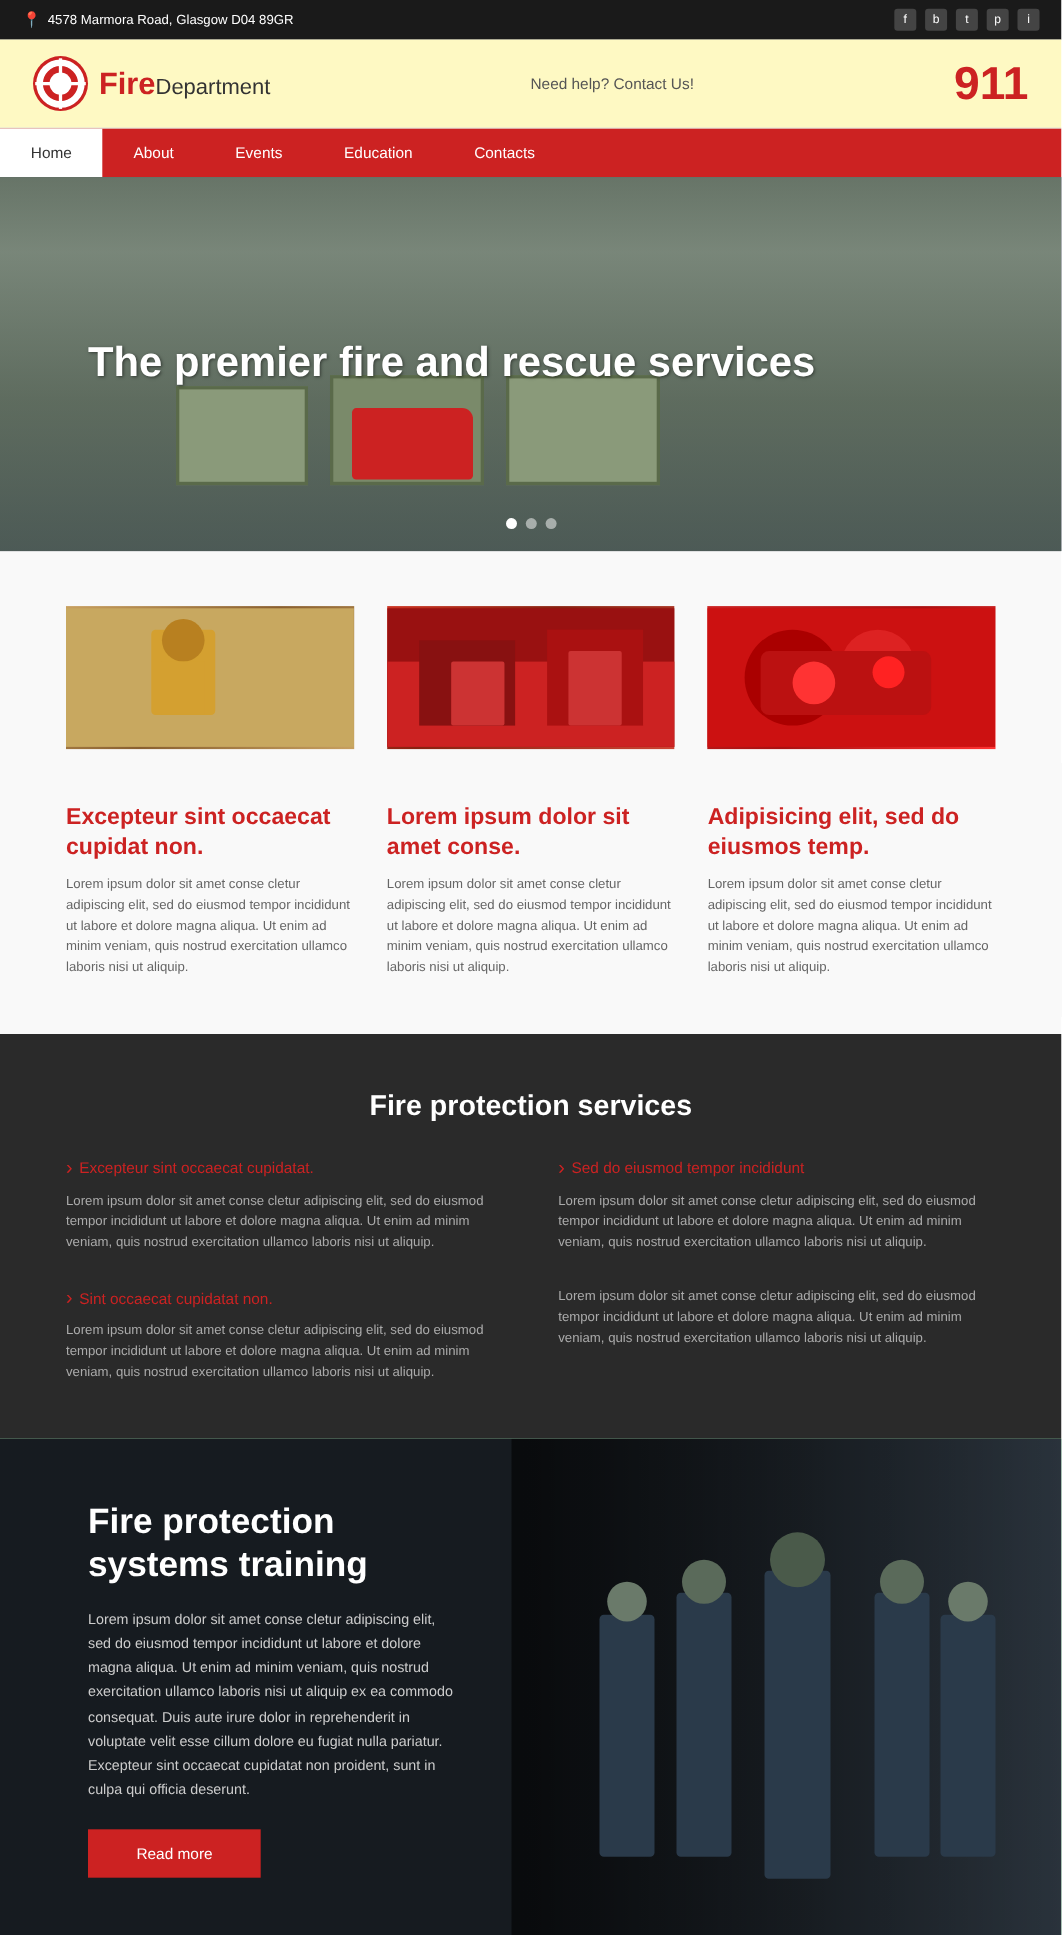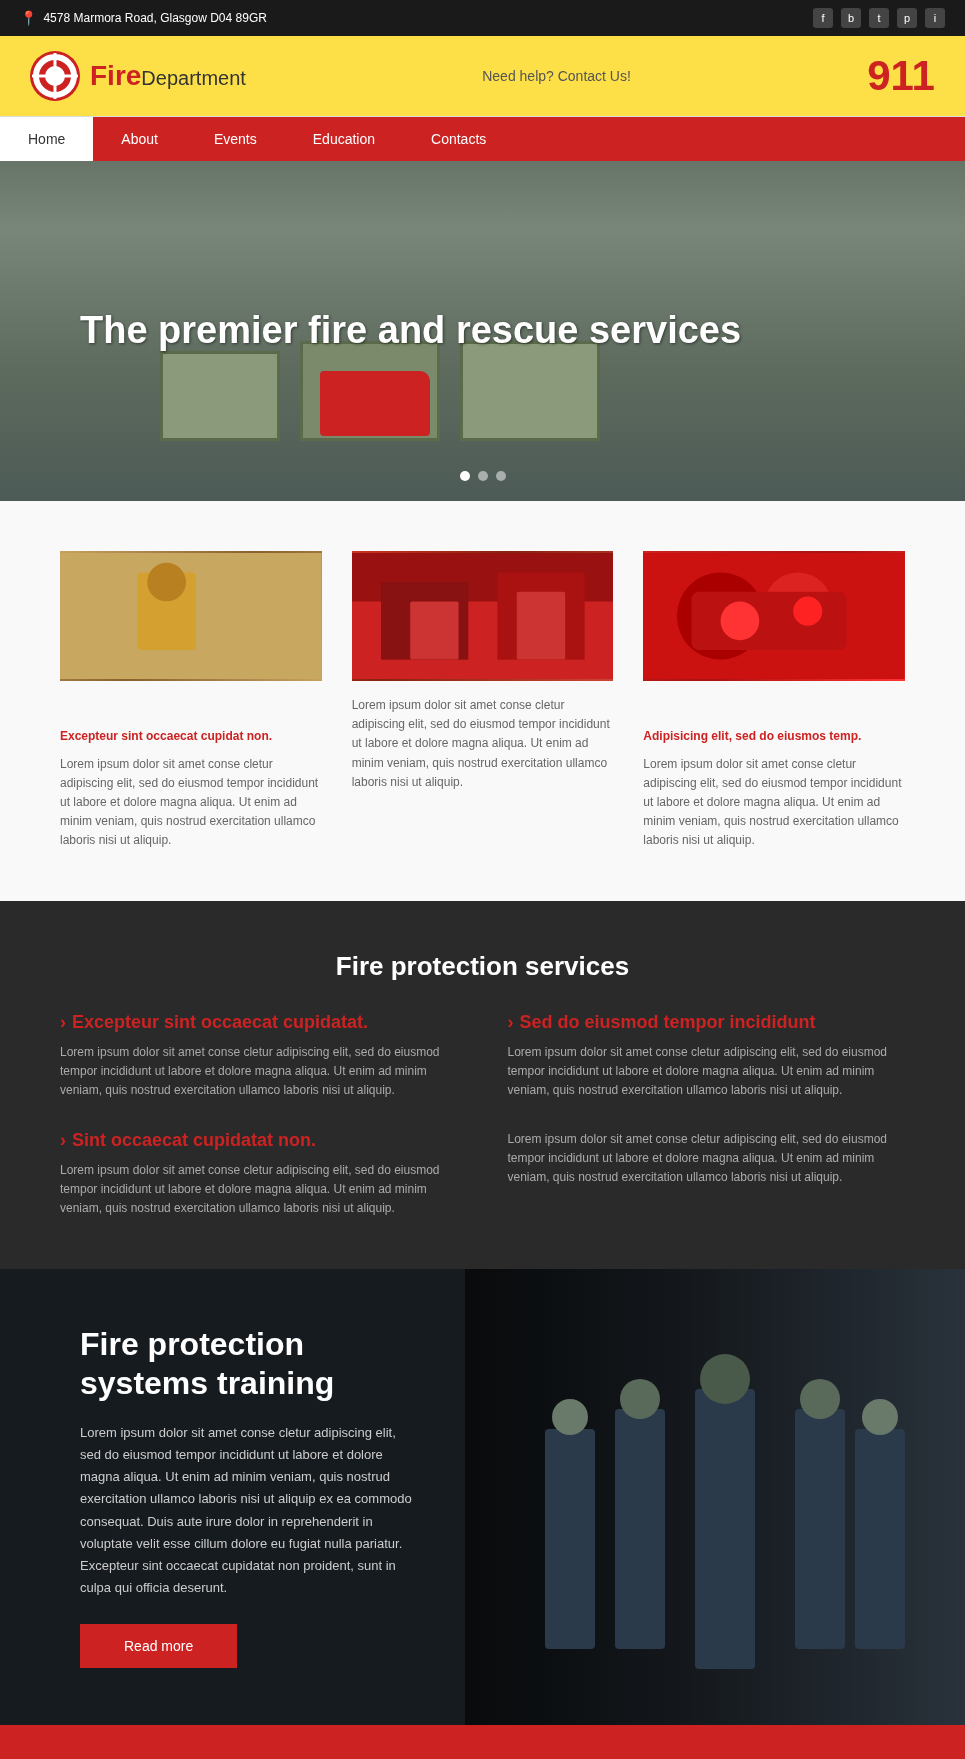--- a/index.html
+++ b/index.html
@@ -20,21 +20,21 @@
     .social-icon {
       width: 20px; height: 20px;
       background: #444;
       border-radius: 3px;
       display: flex; align-items: center; justify-content: center;
       font-size: 11px; color: #fff; cursor: pointer;
     }
 
     
     .header {
-      background: #fde047;
+      background: #fef9c3;
       padding: 15px 30px;
       display: flex;
       align-items: center;
       justify-content: space-between;
       border-bottom: 1px solid #ddd;
     }
     .logo { display: flex; align-items: center; gap: 10px; }
     .logo-icon {
       width: 50px; height: 50px;
       background: #cc2222;
@@ -136,21 +136,21 @@
     }
     .card-img-sim {
       width: 100%; height: 130px;
       margin-bottom: 15px;
     }
     .card-img-1 { background: linear-gradient(135deg, #c8a060 0%, #8a6030 50%, #c8a060 100%); }
     .card-img-2 { background: linear-gradient(135deg, #cc3322 0%, #882211 40%, #cc4433 100%); }
     .card-img-3 { background: linear-gradient(135deg, #cc2222 0%, #aa1111 50%, #ff3333 100%); }
     .card-title {
       color: #cc2222;
-      font-size: 12px;
+      font-size: 21px;
       font-weight: bold;
       margin-bottom: 10px;
       line-height: 1.3;
       margin-top: 48px;
     }
     .card-text { font-size: 12px; color: #666; line-height: 1.6; }
 
     
     .services-section {
       background: #2a2a2a;
@@ -165,22 +165,22 @@
       text-align: center;
     }
     .services-grid {
       display: grid;
       grid-template-columns: 1fr 1fr;
       gap: 30px 50px;
     }
     .service-item {}
     .service-item-title {
       color: #cc2222;
-      font-size: 18px;
-      font-weight: bold;
+      font-size: 14px;
+      font-weight: normal;
       margin-bottom: 10px;
       display: flex; align-items: center; gap: 6px;
     }
     .service-item-title::before {
       content: '›';
       font-size: 18px;
       color: #cc2222;
     }
     .service-item-text { font-size: 12px; color: #aaa; line-height: 1.6; }
 
@@ -334,20 +334,21 @@
       <div class="card-img-sim card-img-2">
         <svg width="100%" height="130" viewBox="0 0 270 130">
           <rect width="270" height="130" fill="#991111"></rect>
           <rect x="0" y="50" width="270" height="80" fill="#cc2222"></rect>
           <rect x="30" y="30" width="90" height="80" fill="#881111"></rect>
           <rect x="150" y="20" width="90" height="90" fill="#aa1111"></rect>
           <rect x="60" y="50" width="50" height="60" fill="#cc3333" rx="2"></rect>
           <rect x="170" y="40" width="50" height="70" fill="#cc3333" rx="2"></rect>
         </svg>
       </div>
+      <div class="card-title">Lorem ipsum dolor sit amet conse.</div>
       <div class="card-text">Lorem ipsum dolor sit amet conse cletur adipiscing elit, sed do eiusmod tempor incididunt ut labore et dolore magna aliqua. Ut enim ad minim veniam, quis nostrud exercitation ullamco laboris nisi ut aliquip.</div>
     </div>
 
     <div class="card">
       <div class="card-img-sim card-img-3">
         <svg width="100%" height="130" viewBox="0 0 270 130">
           <rect width="270" height="130" fill="#cc1111"></rect>
           <circle cx="80" cy="65" r="45" fill="#aa0000"></circle>
           <circle cx="160" cy="55" r="35" fill="#dd2222"></circle>
           <rect x="50" y="40" width="160" height="60" fill="#bb1111" rx="8"></rect>

